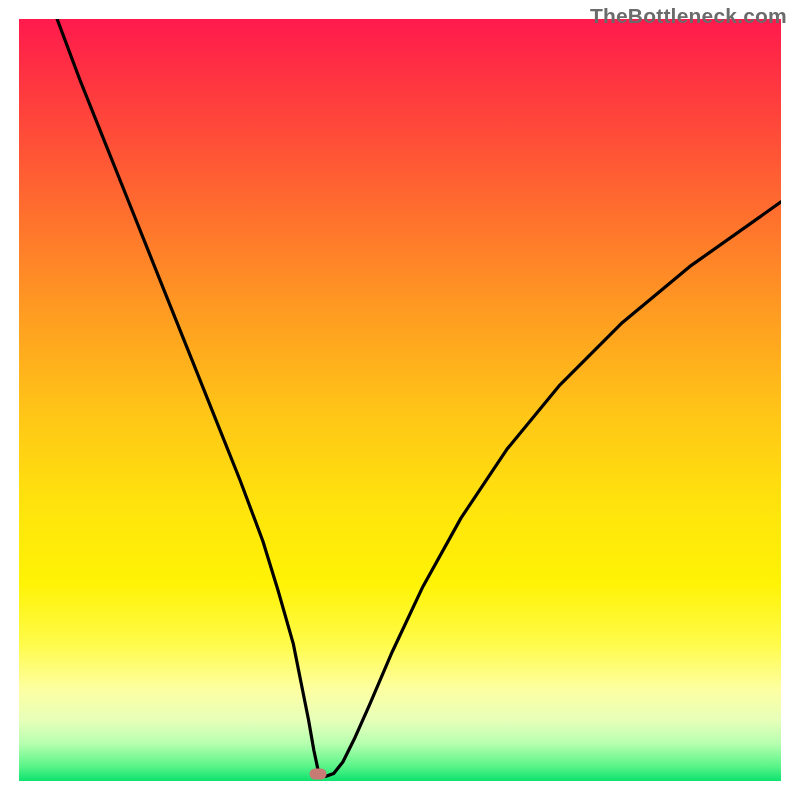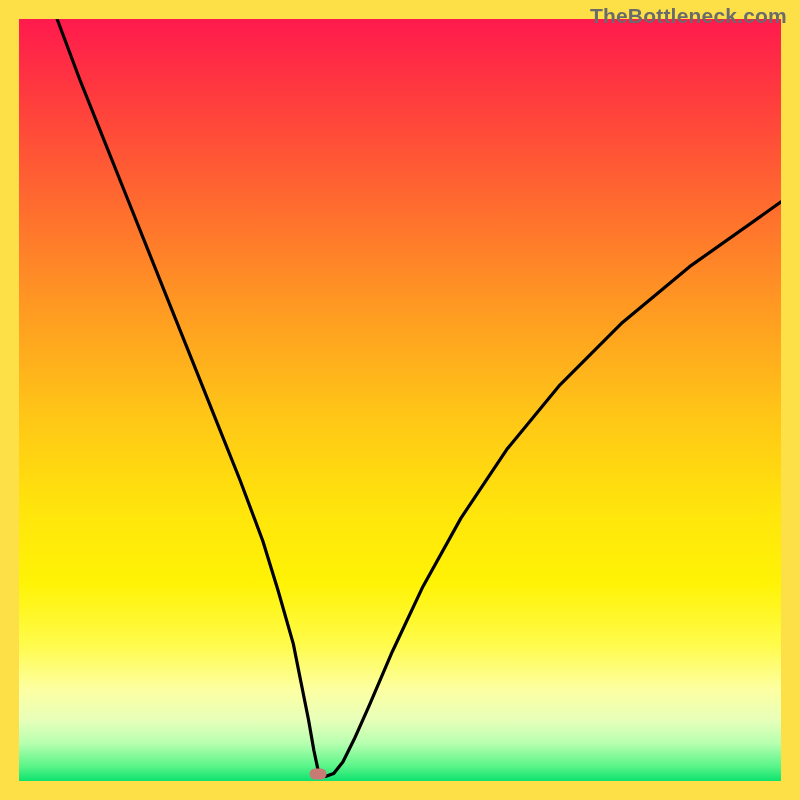--- a/index.html
+++ b/index.html
@@ -8,21 +8,21 @@
     width: 800px;
     height: 800px;
     overflow: hidden;
     background: #000;
     font-family: Arial, Helvetica, sans-serif;
   }
   .frame {
     position: relative;
     width: 800px;
     height: 800px;
-    background: #fde047;
+    background: #ffffff;
   }
   .watermark {
     position: absolute;
     top: 4px;
     right: 13px;
     font-size: 21px;
     font-weight: 600;
     color: #6b6b6b;
     letter-spacing: 0.2px;
     z-index: 5;

